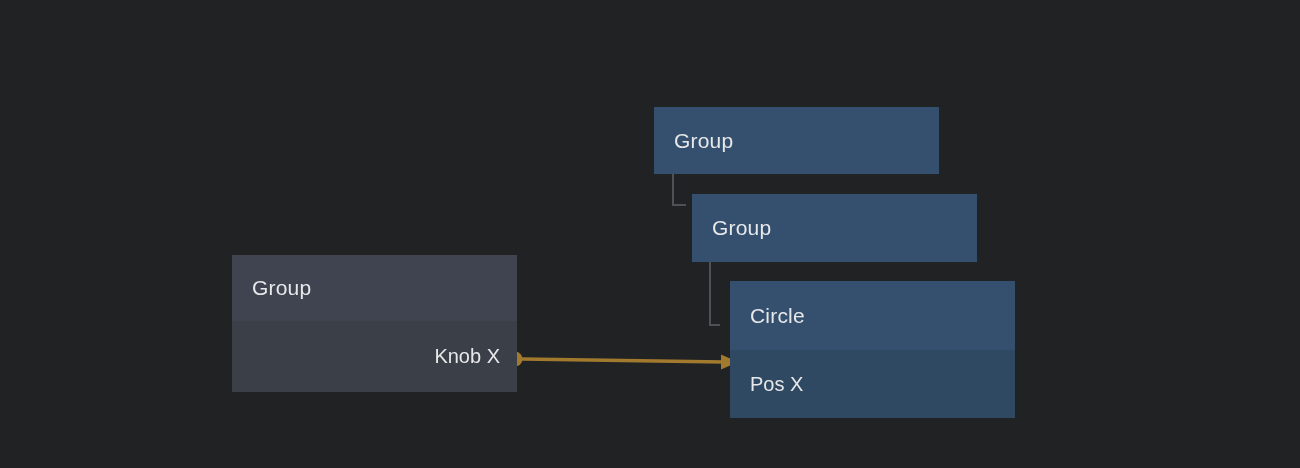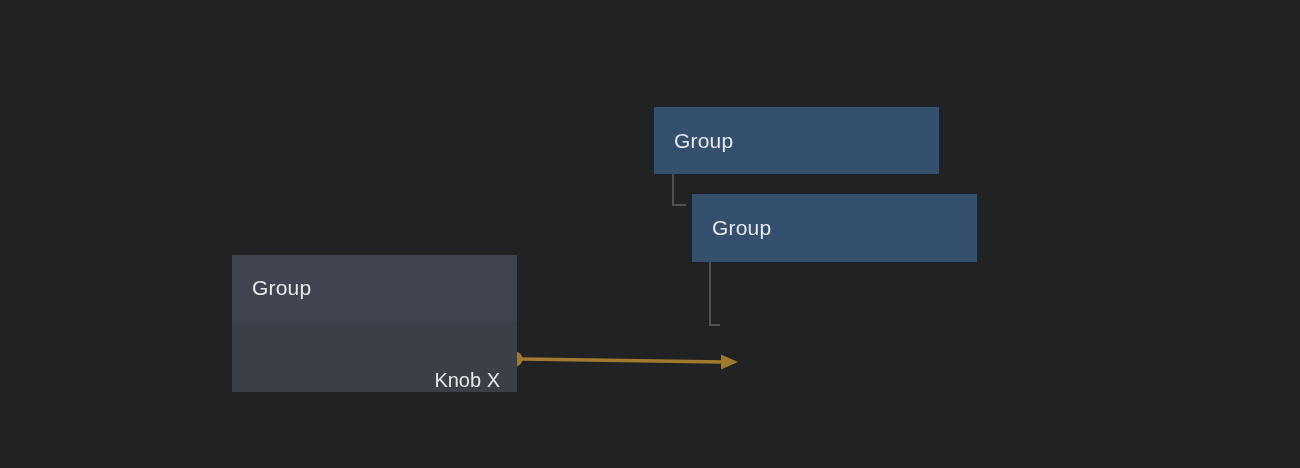--- a/index.html
+++ b/index.html
@@ -71,21 +71,21 @@
   
   #node-group-1 { left: 654px; top: 85px;  width: 285px; }
   #node-group-1 .node-header { height: 67px; }
   #node-group-2 { left: 692px; top: 172px; width: 285px; }
   #node-group-2 .node-header { height: 68px; }
   #node-circle  { left: 730px; top: 259px; width: 285px; }
   #node-circle .node-header { height: 69px; }
   #node-circle .port-row    { height: 68px; }
   #node-states  { left: 232px; top: 255px; width: 285px; }
   #node-states .node-header { height: 66px; }
-  #node-states .port-row    { height: 71px; align-items: flex-end; }
+  #node-states .port-row    { height: 71px; }
 </style>
 </head>
 <body>
 
 <div class="canvas">
 
   <svg class="wires" width="1300" height="468" viewBox="0 0 1300 468">
     <path class="tree" d="M673 158 L673 205 L686 205"></path>
     <path class="tree" d="M710 247 L710 325 L720 325"></path>
     <line class="wire" x1="522" y1="359" x2="724" y2="362"></line>
@@ -98,20 +98,30 @@
       <span>Group</span>
     </div>
   </div>
 
   <div class="node group-node" id="node-group-2">
     <div class="node-header">
       <span>Group</span>
     </div>
   </div>
 
+  <div class="node circle-node" id="node-circle">
+    <div class="node-header">
+      <span>Circle</span>
+    </div>
+    <div class="node-body">
+      <div class="port-row input">
+        <span>Pos X</span>
+      </div>
+    </div>
+  </div>
 
   <div class="node states-node" id="node-states">
     <div class="node-header">
       <span>Group</span>
     </div>
     <div class="node-body">
       <div class="port-row output">
         <span>Knob X</span>
       </div>
     </div>

